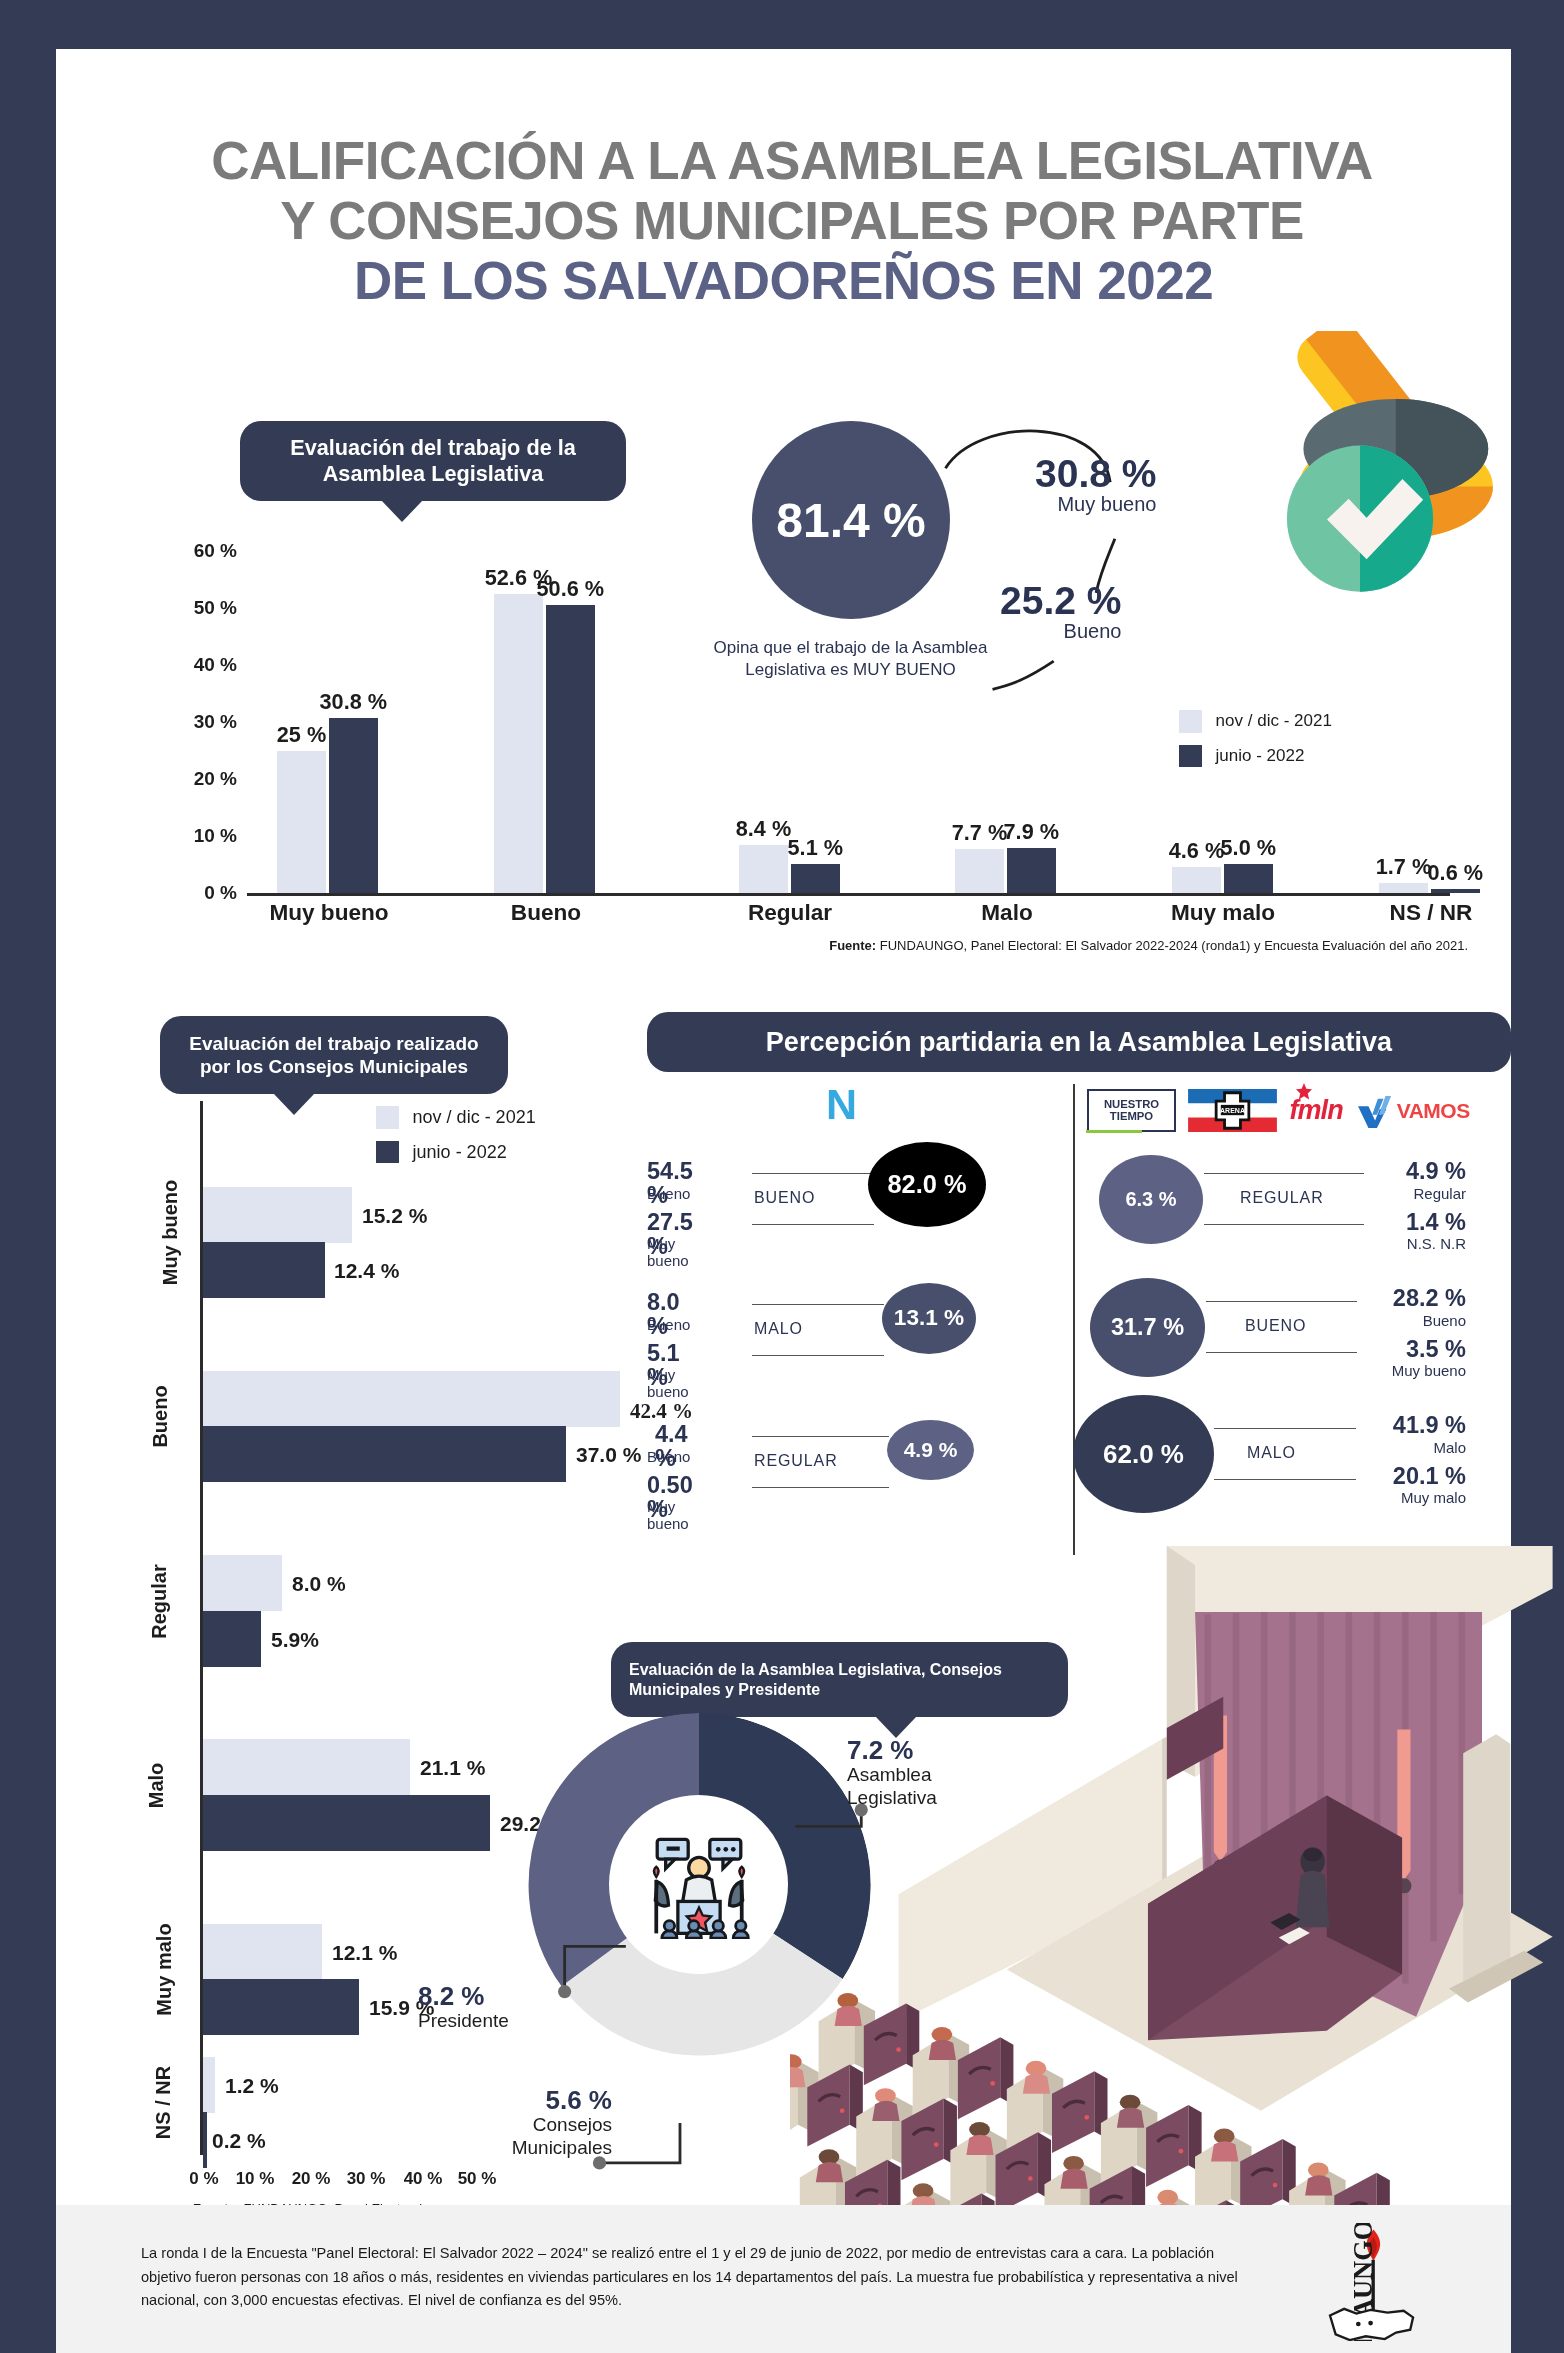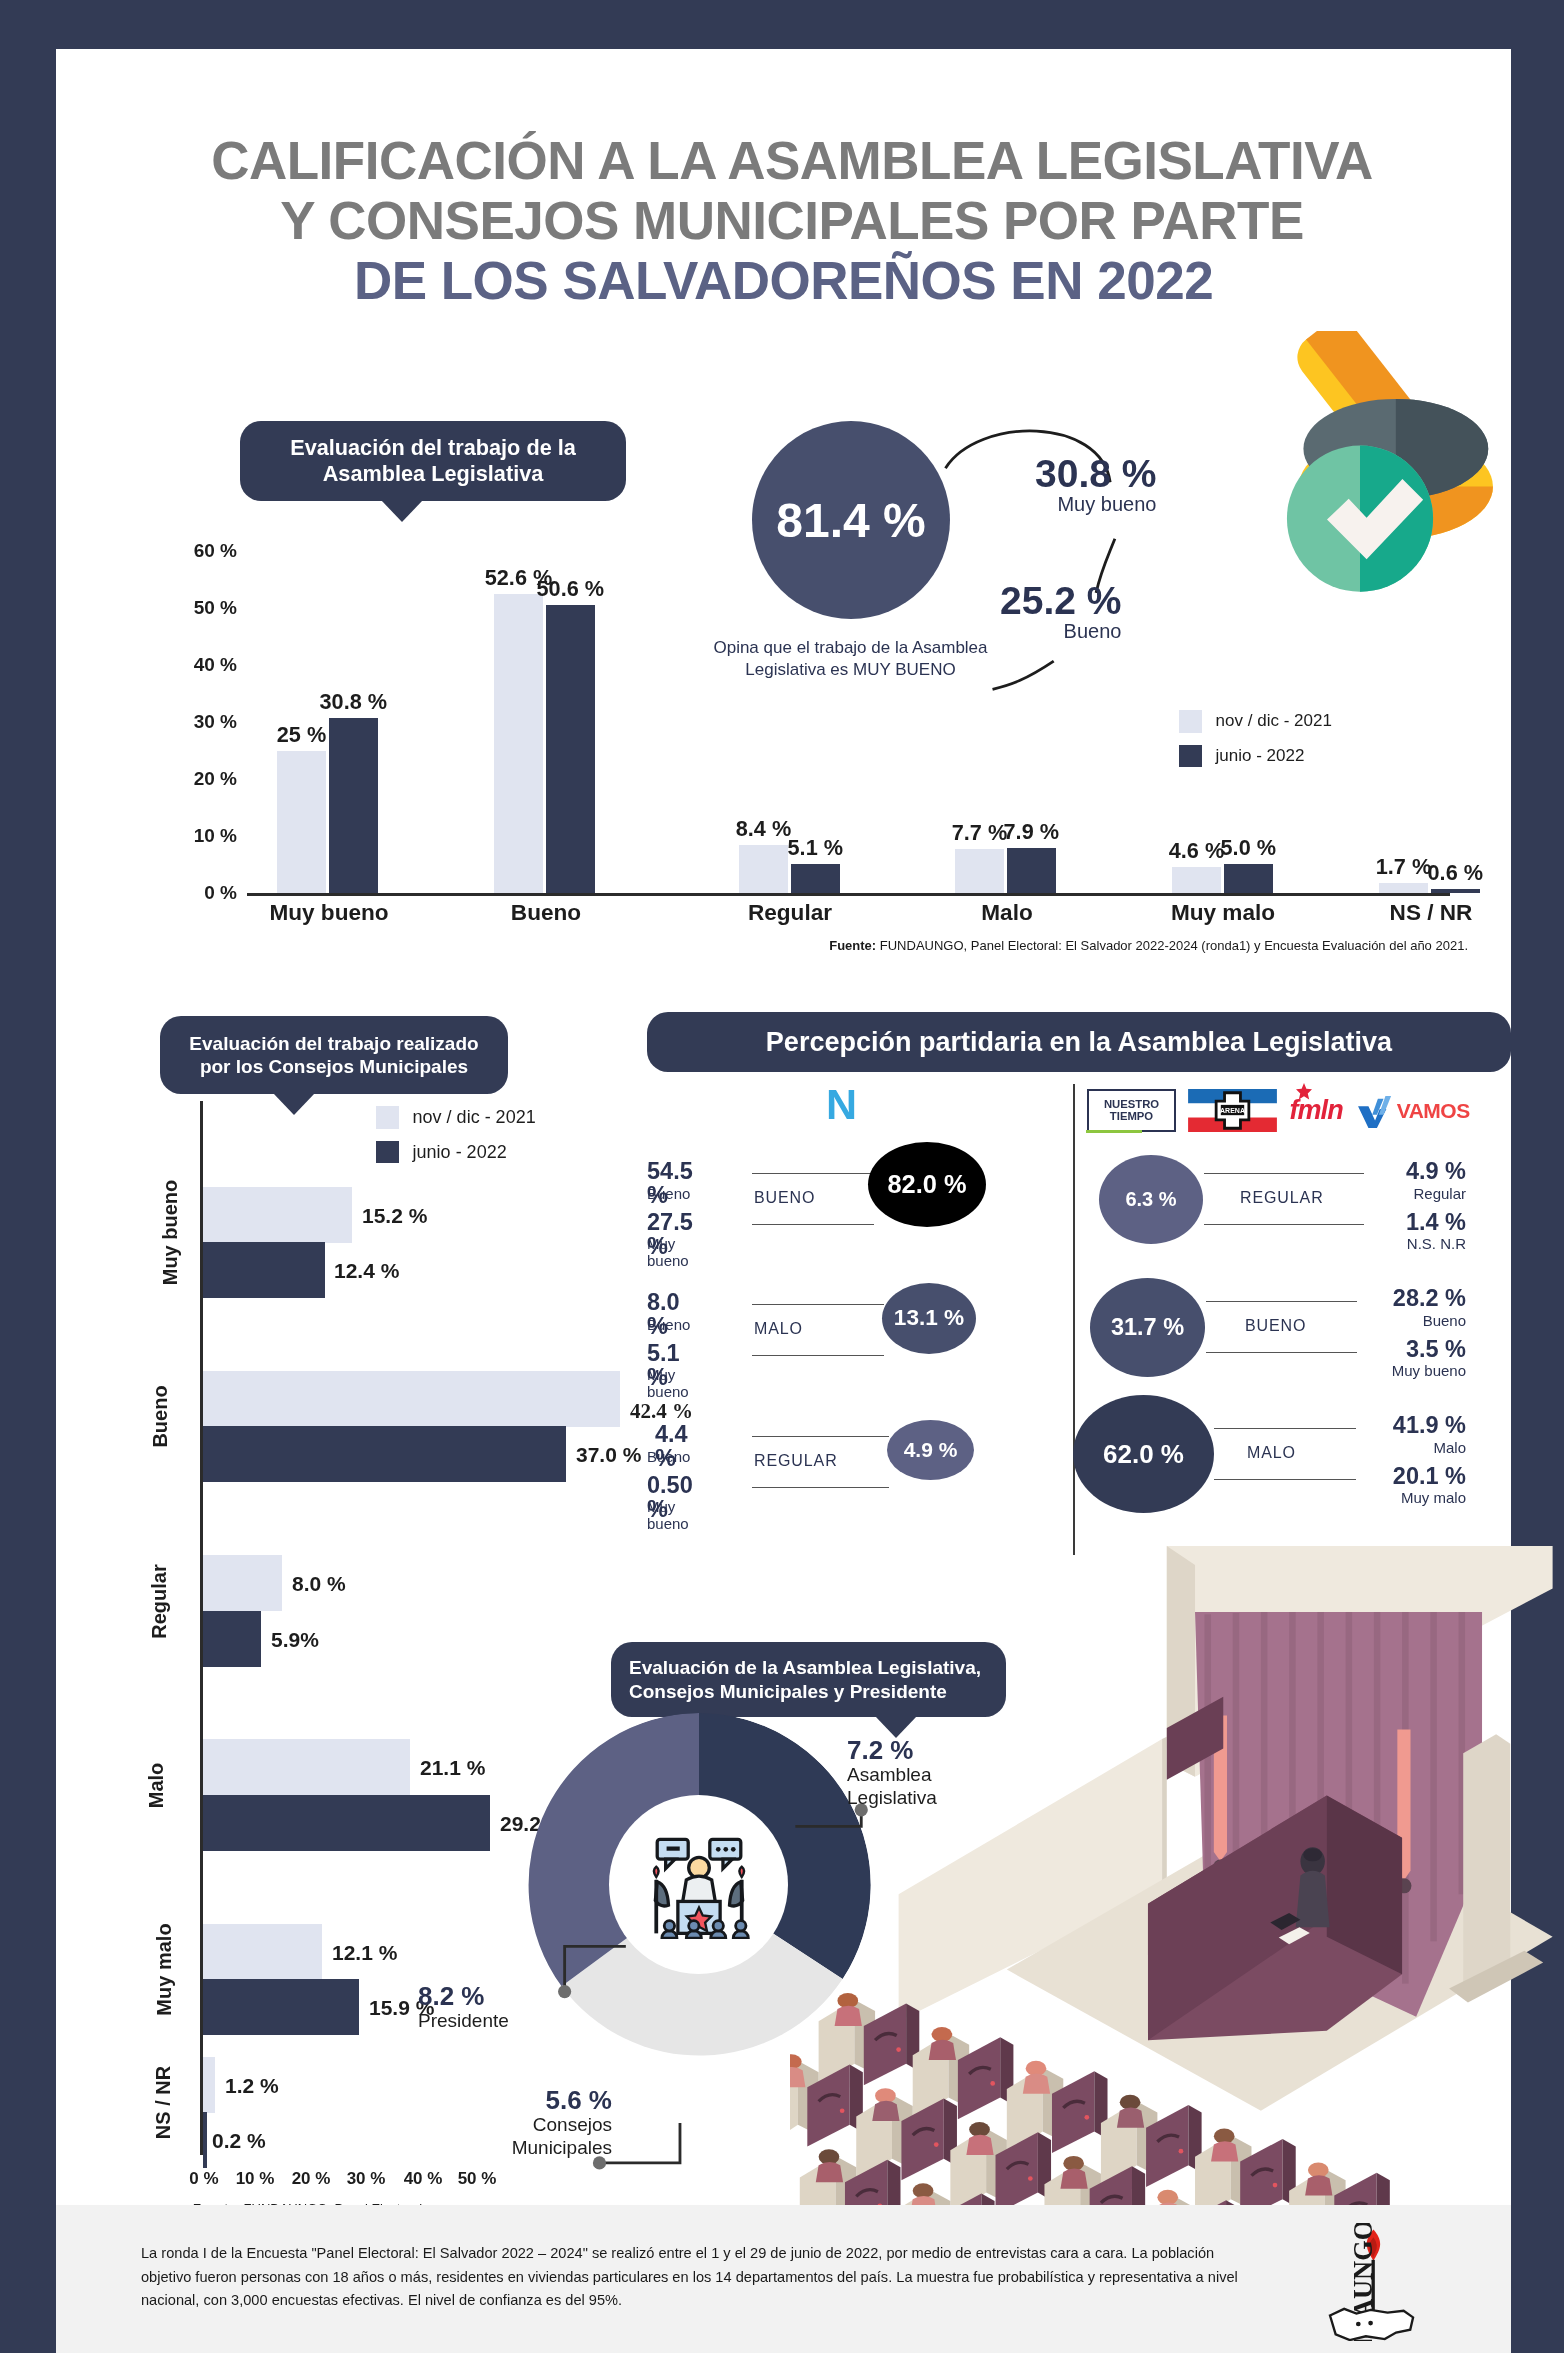--- a/index.html
+++ b/index.html
@@ -700,21 +700,21 @@
               <path d="M40 34 q24 -14 46 0 l6 36 -58 0z" fill="#a85f6b"></path>
               <polygon points="96,70 186,22 186,150 96,196" fill="#7b4b62"></polygon>
               <polygon points="186,22 214,38 214,166 186,150" fill="#5f394b"></polygon>
               <path d="M120 100 q22 -22 46 -10" stroke="#4a2c3b" stroke-width="7" fill="none"></path>
               <circle cx="170" cy="120" r="5" fill="#e2555f"></circle>
             </g>
           </g>
       </g>
     </svg>
 
-    <div class="pill" style="left:555px; top:1593px; width:395px; height:75px; font-size:19px; text-align:left;">
+    <div class="pill" style="left:555px; top:1593px; width:457px; height:75px; font-size:16px; text-align:left;">
       <span>Evaluación de la Asamblea Legislativa, Consejos Municipales y Presidente</span>
       <i class="tail" style="left:264px;"></i>
     </div>
 
     <svg class="donut" viewBox="0 0 200 200">
 
       <path d="M100 100 L100 0 A100 100 0 0 1 183.5 154.7 Z" fill="#2f3a56"></path>
       <path d="M100 100 L183.5 154.7 A100 100 0 0 1 20.1 158.9 Z" fill="#e6e6e6"></path>
       <path d="M100 100 L20.1 158.9 A100 100 0 0 1 100 0 Z" fill="#5d6184"></path>
     </svg>

